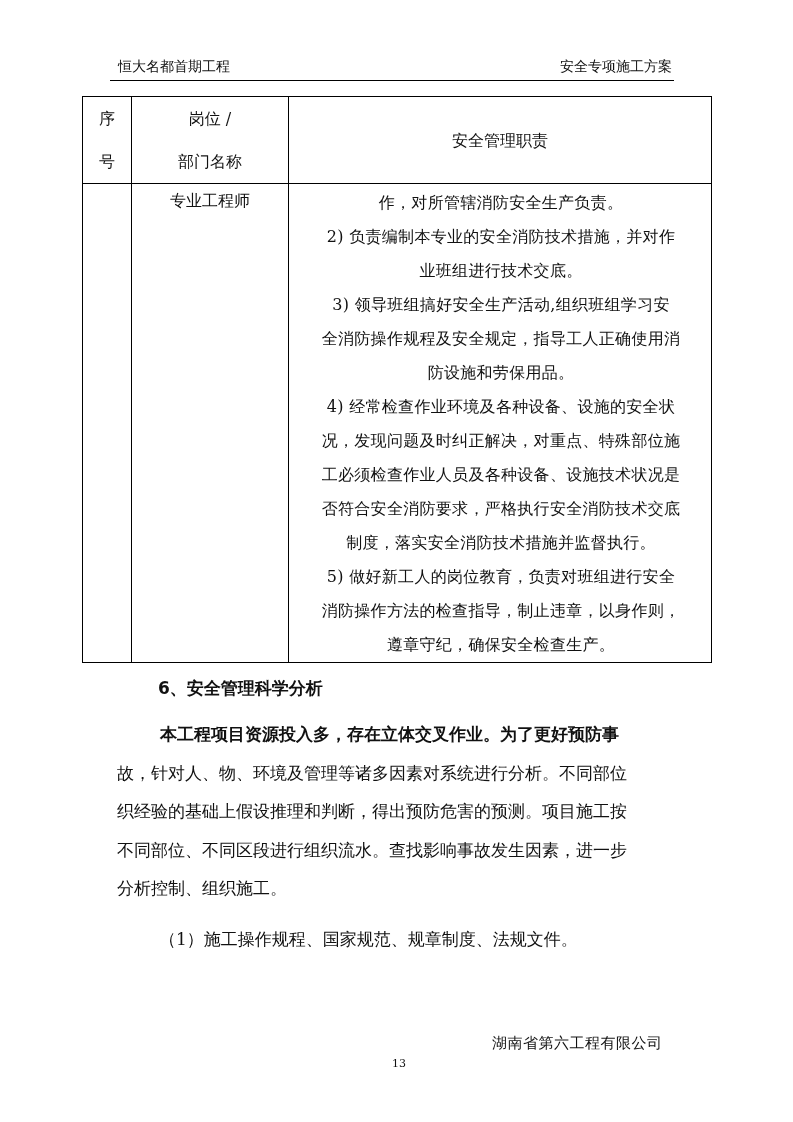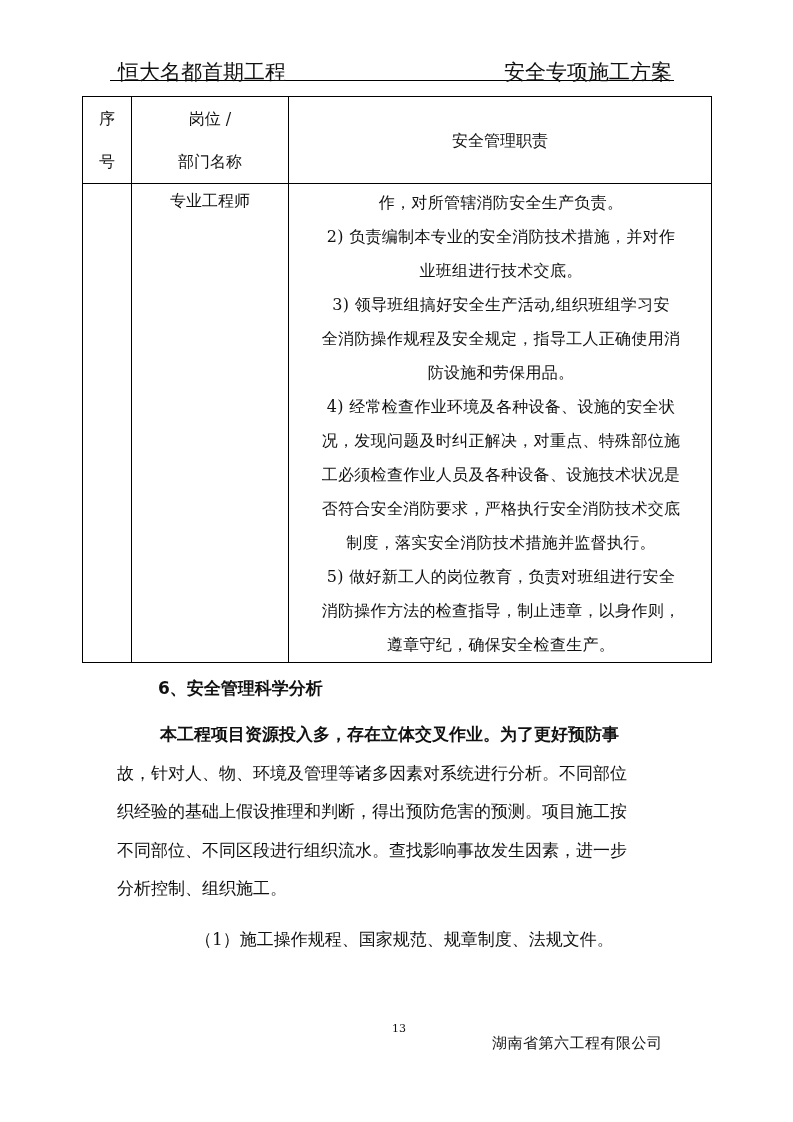--- a/index.html
+++ b/index.html
@@ -1,39 +1,39 @@
 <!DOCTYPE html>
 <html><head>
   <meta charset="utf-8">
   <style>
     html, body { margin: 0; padding: 0; background: #ffffff; }
     body { width: 793px; height: 1122px; position: relative; overflow: hidden;
       font-family: "DejaVu Serif", "Liberation Serif", serif; color: #111; }
     .header { position: absolute; left: 110px; top: 58px; width: 564px; height: 22px;
-      border-bottom: 1.5px solid #000; font-size: 21px; }
+      border-bottom: 1.5px solid #000; font-size: 14px; }
     .header .left { position: absolute; left: 8px; top: 0; }
     .header .right { position: absolute; right: 2px; top: 0; }
     table.resp { position: absolute; left: 82px; top: 96px; width: 630px;
       border-collapse: collapse; font-size: 16px; }
     table.resp td, table.resp th { border: 1.5px solid #000; padding: 0; font-weight: normal; }
     .c1 { width: 48px; }
     .c2 { width: 156px; }
     .hcell { height: 86px; text-align: center; vertical-align: middle; line-height: 43px; }
     .body-cell { vertical-align: top; }
     .role { text-align: center; padding-top: 2px !important; line-height: 30px; }
     .duties { padding: 2px 6px 0 8px !important; line-height: 34px; letter-spacing: 0.3px; text-align: center; }
     .duties div { white-space: nowrap; }
     .section { position: absolute; left: 158px; top: 677px; font-size: 17px; font-weight: bold;
       font-family: "DejaVu Sans", "Liberation Sans", sans-serif; }
     .para { position: absolute; left: 117px; top: 715px; width: 590px; font-size: 17px;
       line-height: 38.5px; }
     .para div { white-space: nowrap; }
     .para .indent { padding-left: 43px; font-weight: bold; }
-    .item { position: absolute; left: 159px; top: 928px; font-size: 17px; margin-left: 36px; }
-    .pagenum { position: absolute; left: 392px; top: 1022px; font-size: 11px; }
+    .item { position: absolute; left: 159px; top: 928px; font-size: 17px; }
+    .pagenum { position: absolute; left: 392px; top: 1057px; font-size: 11px; }
     .company { position: absolute; left: 492px; top: 1034px; font-size: 15px; letter-spacing: 0.5px; }
   </style>
 </head>
 <body>
 
 <div class="header">
   <span class="left">恒大名都首期工程</span>
   <span class="right">安全专项施工方案</span>
 </div>
 

